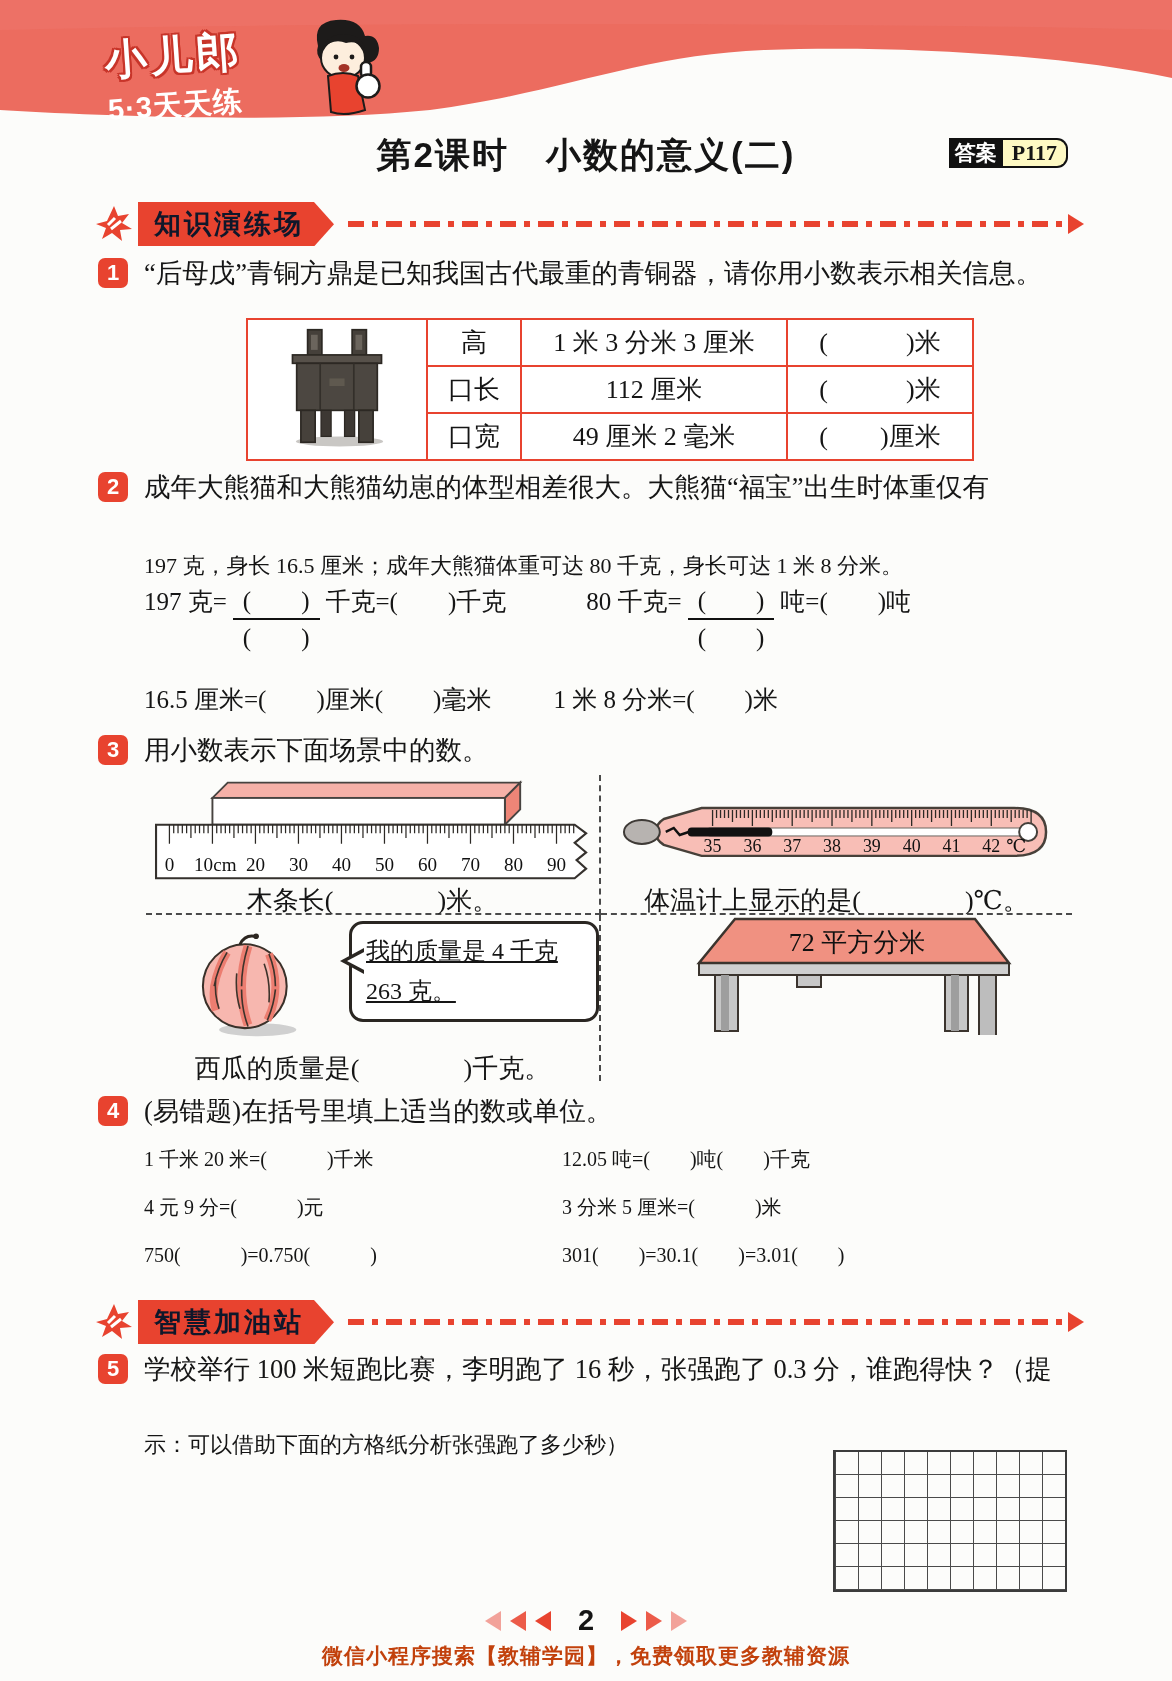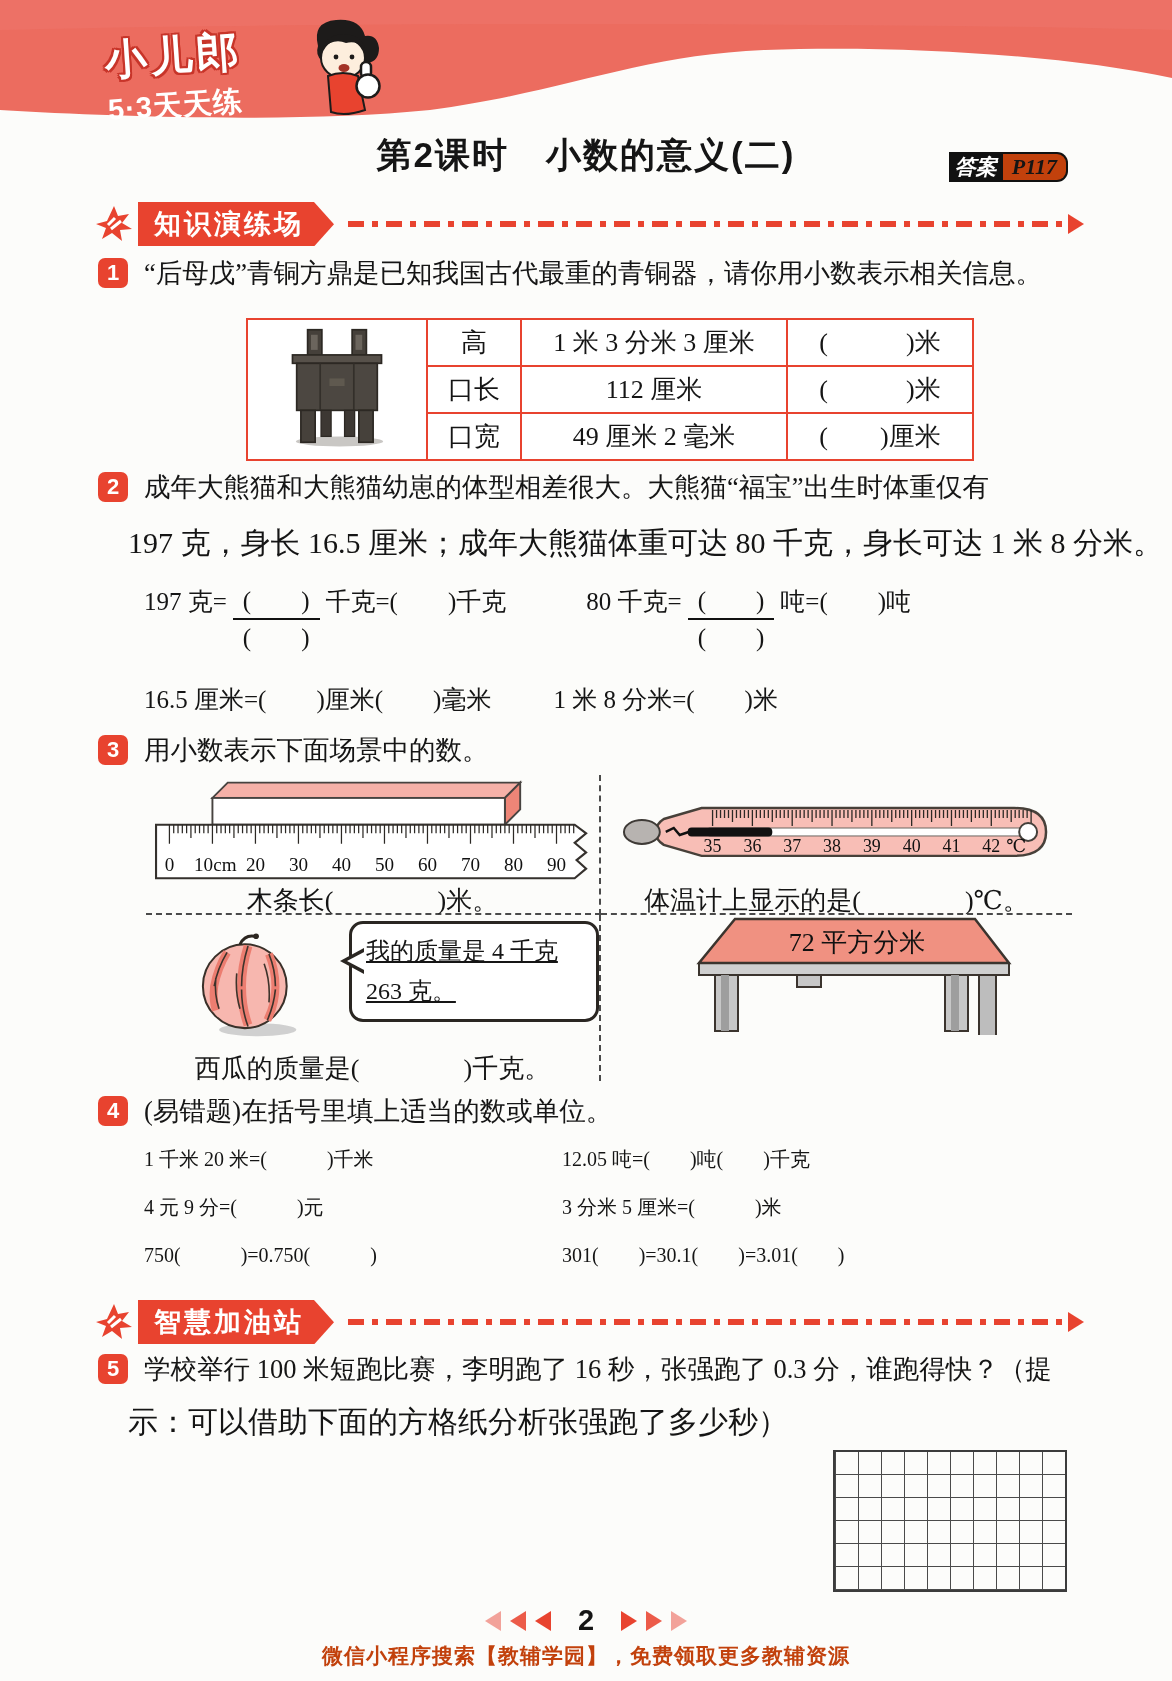--- a/index.html
+++ b/index.html
@@ -12,43 +12,43 @@
   .logo{position:absolute;left:106px;top:28px;transform:rotate(-4deg);}
   .logo-l1{font-family:"Liberation Sans","DejaVu Sans",sans-serif;font-weight:900;font-size:42px;
     color:#fff;letter-spacing:4px;
     text-shadow:2px 0 #c8352a,-2px 0 #c8352a,0 2px #c8352a,0 -2px #c8352a,2px 2px #c8352a,-2px -2px #c8352a,2px -2px #c8352a,-2px 2px #c8352a;}
   .logo-l2{font-family:"Liberation Sans","DejaVu Sans",sans-serif;font-weight:bold;font-size:29px;color:#fff;letter-spacing:1px;margin-top:2px;}
   .boy{position:absolute;left:288px;top:16px;}
 
   
   .title-row{top:132px;text-align:center;}
   .title{font-family:Liberation Sans, sans-serif;font-weight:bold;font-size:35px;letter-spacing:2px;}
-  .ansbox{position:absolute;right:104px;top:20px;display:inline-flex;align-items:stretch;height:30px;font-style:italic;}
+  .ansbox{position:absolute;right:104px;top:6px;display:inline-flex;align-items:stretch;height:30px;}
   .ans-tag{background:#111;color:#fff;font-size:21px;font-weight:bold;display:flex;align-items:center;padding:0 6px;
     font-family:"Liberation Sans","DejaVu Sans",sans-serif;}
   .ans-page{border:2px solid #111;border-left:none;border-radius:0 11px 11px 0;font-size:22px;font-weight:bold;
-    display:flex;align-items:center;padding:0 9px;background:#c2410c;}
+    display:flex;align-items:center;padding:0 9px;background:#fef9c3;}
 
   
   .banner{display:flex;align-items:center;left:94px;right:88px;}
   .banner-icon{flex:none;margin-right:4px;}
-  .ribbon{flex:none;background:#e8432f;color:#ffffff;font-family:"Liberation Sans","DejaVu Sans",sans-serif;
+  .ribbon{flex:none;background:#e8432f;color:#0f172a;font-family:"Liberation Sans","DejaVu Sans",sans-serif;
     font-weight:bold;font-size:27px;letter-spacing:3px;padding:6px 30px 6px 16px;line-height:1.2;
     clip-path:polygon(0 0,calc(100% - 20px) 0,100% 50%,calc(100% - 20px) 100%,0 100%);}
   .dashline{flex:1;height:6px;margin-left:14px;
     background:repeating-linear-gradient(90deg,#e8432f 0 16px,transparent 16px 24px,#e8432f 24px 30px,transparent 30px 38px);}
   .dasharrow{flex:none;width:0;height:0;border-top:10px solid transparent;border-bottom:10px solid transparent;border-left:16px solid #e8432f;}
 
   
   .qrow{display:flex;align-items:flex-start;left:98px;right:88px;font-size:26.5px;line-height:1.35;}
   .qnum{flex:none;width:30px;height:30px;margin:2px 16px 0 0;background:#e8432f;color:#fff;border-radius:7px;
     display:flex;align-items:center;justify-content:center;font-weight:bold;font-size:22px;
     font-family:"Liberation Sans","DejaVu Sans",sans-serif;}
   .qtext{white-space:nowrap;}
-  .cont{left:128px;right:88px;font-size:30px;white-space:nowrap;}
+  .cont{left:144px;right:88px;font-size:22px;white-space:nowrap;margin-top:28px;}
 
   
   .q1t{left:246px;border-collapse:collapse;position:absolute;background:#fff;}
   .q1t td{border:2px solid #e8432f;height:45px;text-align:center;font-size:26px;padding:0 8px;}
   .q1t .cimg{width:162px;}
   .q1t .clab{width:76px;}
   .q1t .cval{width:248px;}
   .q1t .cans{width:168px;}
 
   

